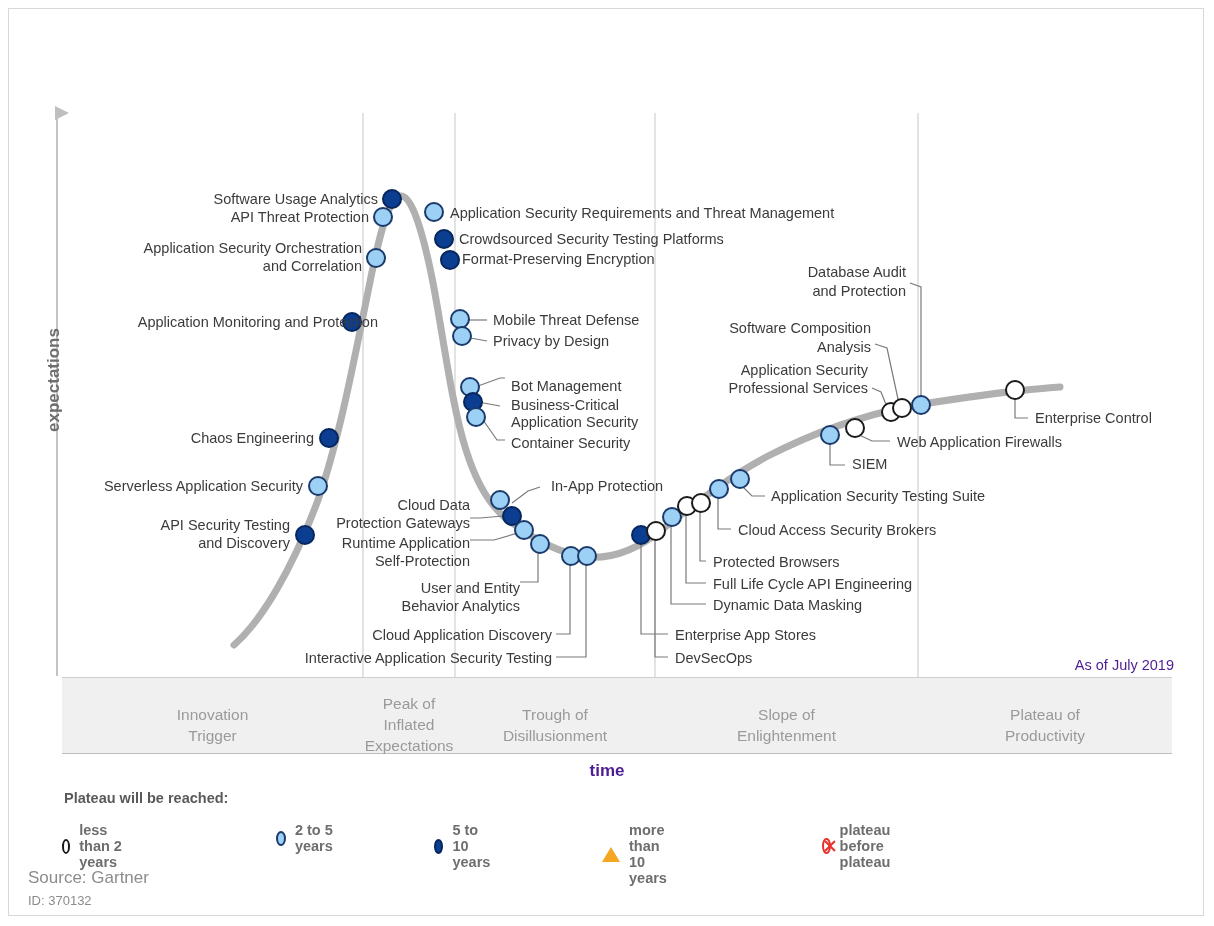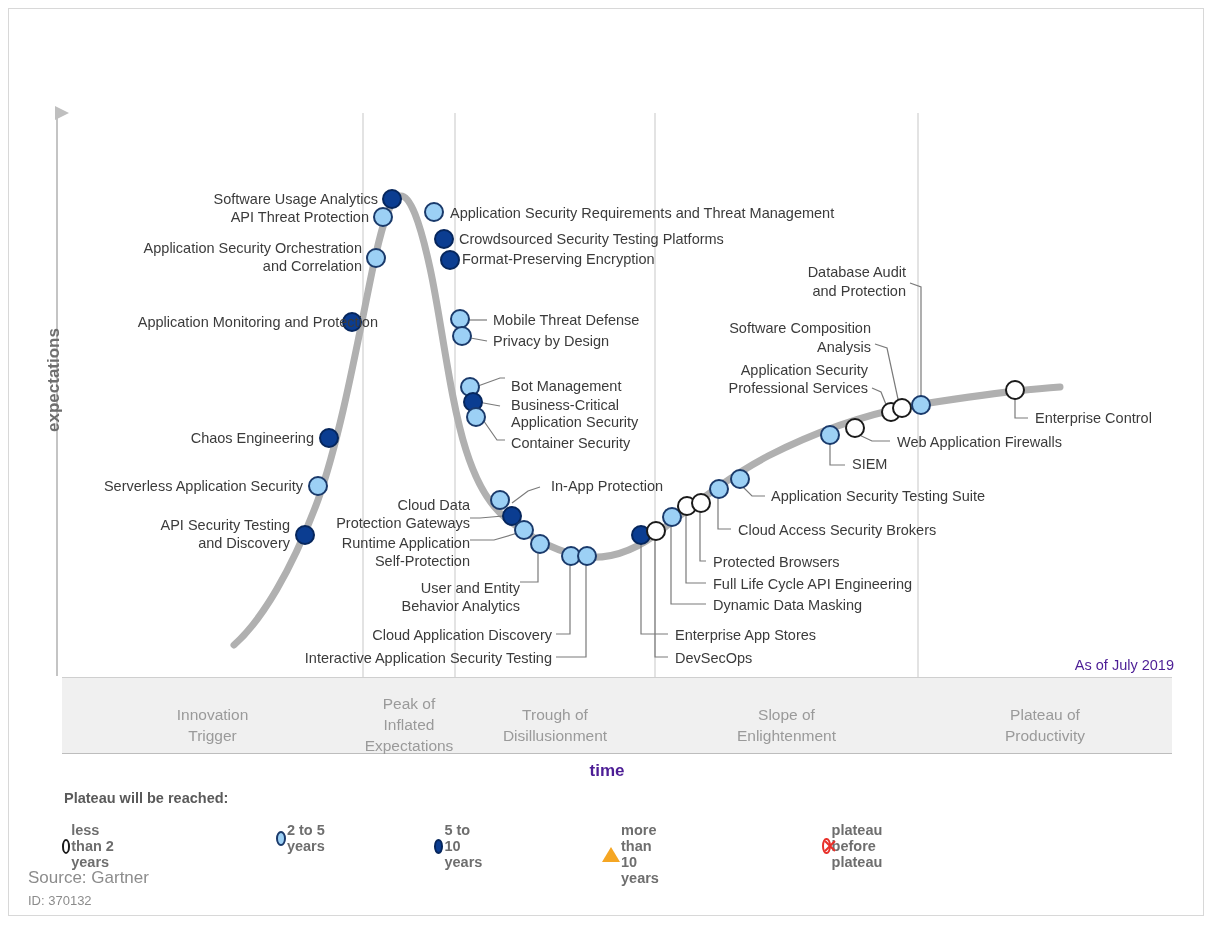--- a/index.html
+++ b/index.html
@@ -13,21 +13,21 @@
   .lbl.r{text-align:right;}
   #ylab{position:absolute;left:-6px;top:370px;width:120px;transform:rotate(-90deg);transform-origin:50% 50%;
         text-align:center;font-size:17px;color:#6e6e6e;font-weight:bold;}
   #xlab{position:absolute;left:0;top:761px;width:1214px;text-align:center;font-size:17px;color:#4c1d95;font-weight:bold;}
   #band{position:absolute;left:62px;top:677px;width:1110px;height:75px;background:#f0f0f0;border-top:1px solid #cfcfcf;border-bottom:1px solid #bdbdbd;}
   .phase{position:absolute;top:0;height:75px;display:flex;align-items:center;justify-content:center;
          text-align:center;font-size:15.5px;color:#9a9a9a;line-height:21px;padding-top:18px;box-sizing:border-box;}
   #asof{position:absolute;right:40px;top:657px;font-size:14.5px;color:#4c1d95;}
   #legend-title{position:absolute;left:64px;top:790px;font-size:14.5px;font-weight:bold;color:#5a5a5a;}
   #legend{position:absolute;left:62px;top:822px;height:28px;}
-  .lg{position:absolute;top:0;display:flex;align-items:center;gap:1px;font-size:14.5px;color:#6e6e6e;font-weight:bold;}
+  .lg{position:absolute;top:0;display:flex;align-items:center;gap:9px;font-size:14.5px;color:#6e6e6e;font-weight:bold;}
   .dot{width:15px;height:15px;border-radius:50%;box-sizing:border-box;display:inline-block;}
   .d-lt2{background:#ffffff;border:2px solid #1a1a1a;}
   .d-2to5{background:#9cd0f5;border:2px solid #1a3a6b;}
   .d-5to10{background:#0b3d91;border:2px solid #06265c;}
   .tri{width:0;height:0;border-left:9px solid transparent;border-right:9px solid transparent;border-bottom:15px solid #f5a623;}
   .obs{width:16px;height:16px;border-radius:50%;border:2px solid #e8302a;position:relative;box-sizing:border-box;}
   .obs:before,.obs:after{content:"";position:absolute;left:5px;top:-1px;width:2px;height:14px;background:#e8302a;}
   .obs:before{transform:rotate(45deg);}
   .obs:after{transform:rotate(-45deg);}
   #source{position:absolute;left:28px;top:868px;font-size:17px;color:#8c8c8c;}

